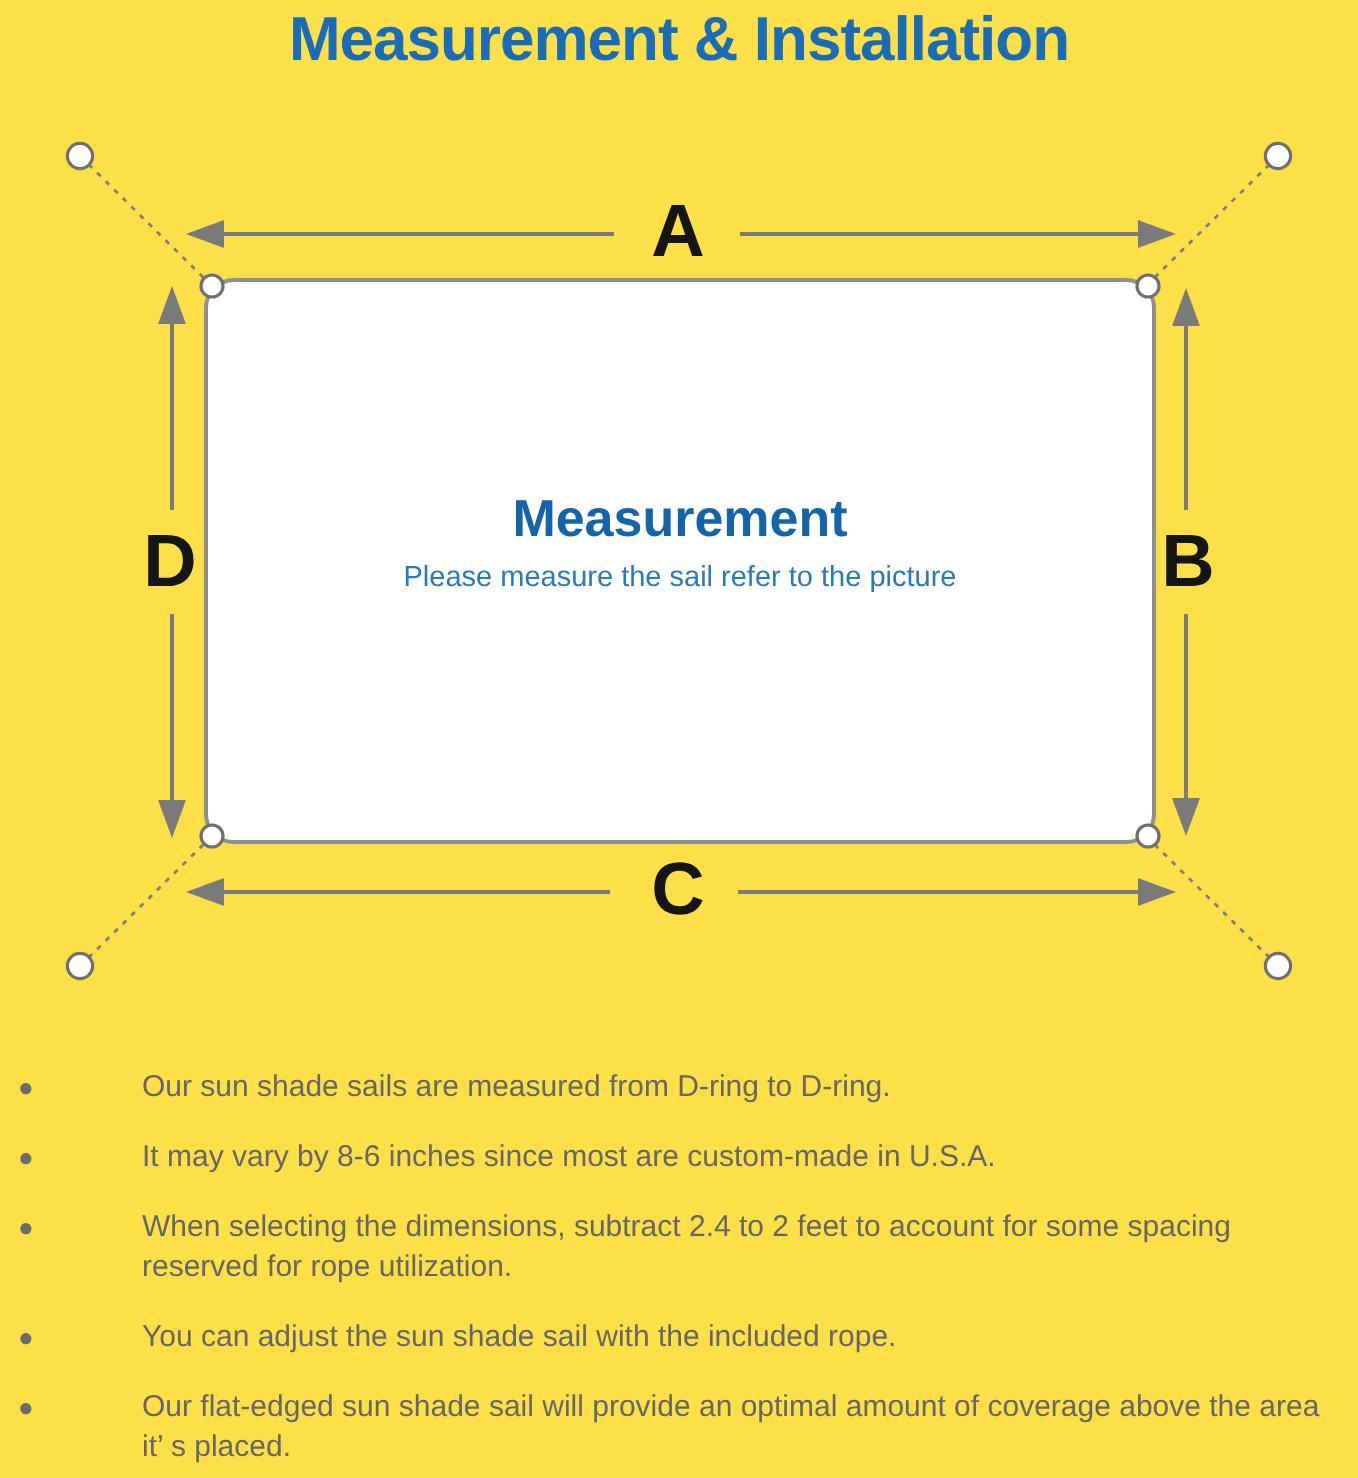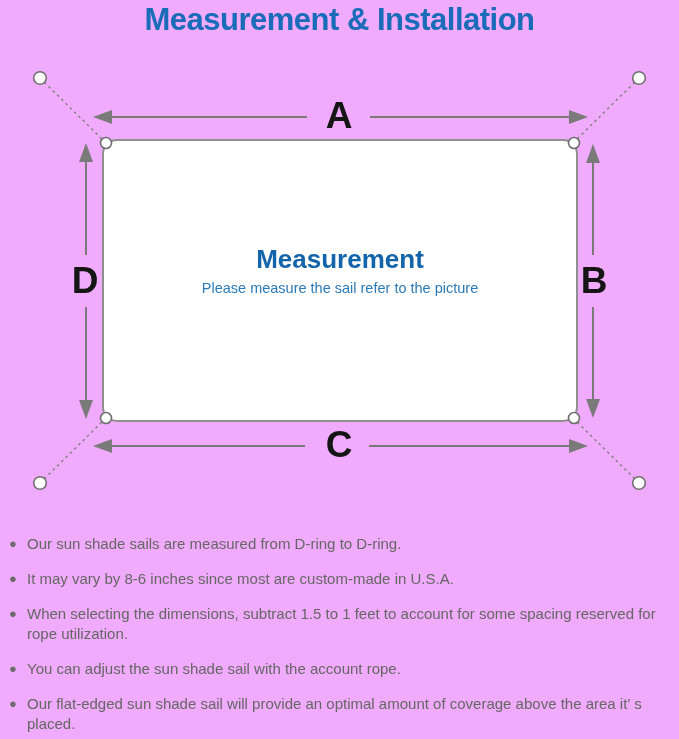--- a/index.html
+++ b/index.html
@@ -1,17 +1,17 @@
 <!DOCTYPE html>
 <html><head>
 <meta charset="utf-8">
 <style>
   html,body{margin:0;padding:0;background:#fff;}
   .canvas{
-    position:relative;width:679px;height:739px;background:#f0abfc;
+    position:relative;width:679px;height:739px;background:#fde047;
     font-family:"Liberation Sans",sans-serif;overflow:hidden;
   }
   .title{
     position:absolute;top:0;left:0;width:679px;margin:0;
     text-align:center;font-size:31px;font-weight:bold;color:#1a6cb8;
     letter-spacing:-0.5px;line-height:40px;
   }
   .diagram{position:absolute;top:0;left:0;}
   .dash{stroke:#7e7e7e;stroke-width:1.4;stroke-dasharray:2.5 3.5;fill:none;}
   .ring{fill:#ffffff;stroke:#6f6f6f;stroke-width:1.6;}
@@ -20,21 +20,21 @@
   .ahead{fill:#7a7a7a;stroke:none;}
   .side-label{font-family:"Liberation Sans",sans-serif;font-size:37px;font-weight:bold;fill:#151515;text-anchor:middle;}
   .center-title{font-family:"Liberation Sans",sans-serif;font-size:26px;font-weight:bold;fill:#1464ac;text-anchor:middle;}
   .center-sub{font-family:"Liberation Sans",sans-serif;font-size:14.5px;fill:#2b7ab8;text-anchor:middle;}
   .notes{position:absolute;top:534px;left:9px;width:660px;}
   .note{display:flex;align-items:flex-start;margin-bottom:15px;}
   .dot{
     flex:0 0 auto;width:18px;color:#6b6b6b;font-size:13px;line-height:20px;
   }
   .note-text{
-    display:block;width:640px;color:#666666;font-size:15px;line-height:20px;
+    display:block;width:640px;color:#666666;font-size:15px;line-height:20px;margin-left:44px;
   }
 </style>
 </head>
 <body>
 
 <div class="canvas">
 
   <h1 class="title">Measurement &amp; Installation</h1>
 
   <svg class="diagram" width="679" height="525" viewBox="0 0 679 525" xmlns="http://www.w3.org/2000/svg">
@@ -103,25 +103,25 @@
     <div class="note">
       <span class="dot">●</span>
       <span class="note-text">Our sun shade sails are measured from D-ring to D-ring.</span>
     </div>
     <div class="note">
       <span class="dot">●</span>
       <span class="note-text">It may vary by 8-6 inches since most are custom-made in U.S.A.</span>
     </div>
     <div class="note">
       <span class="dot">●</span>
-      <span class="note-text">When selecting the dimensions, subtract 1.5 to 1 feet to account for some spacing reserved for rope utilization.</span>
+      <span class="note-text">When selecting the dimensions, subtract 2.4 to 2 feet to account for some spacing reserved for rope utilization.</span>
     </div>
     <div class="note">
       <span class="dot">●</span>
-      <span class="note-text">You can adjust the sun shade sail with the account rope.</span>
+      <span class="note-text">You can adjust the sun shade sail with the included rope.</span>
     </div>
     <div class="note">
       <span class="dot">●</span>
       <span class="note-text">Our flat-edged sun shade sail will provide an optimal amount of coverage above the area it’ s placed.</span>
     </div>
   </div>
 
 </div>
 
 </body></html>

